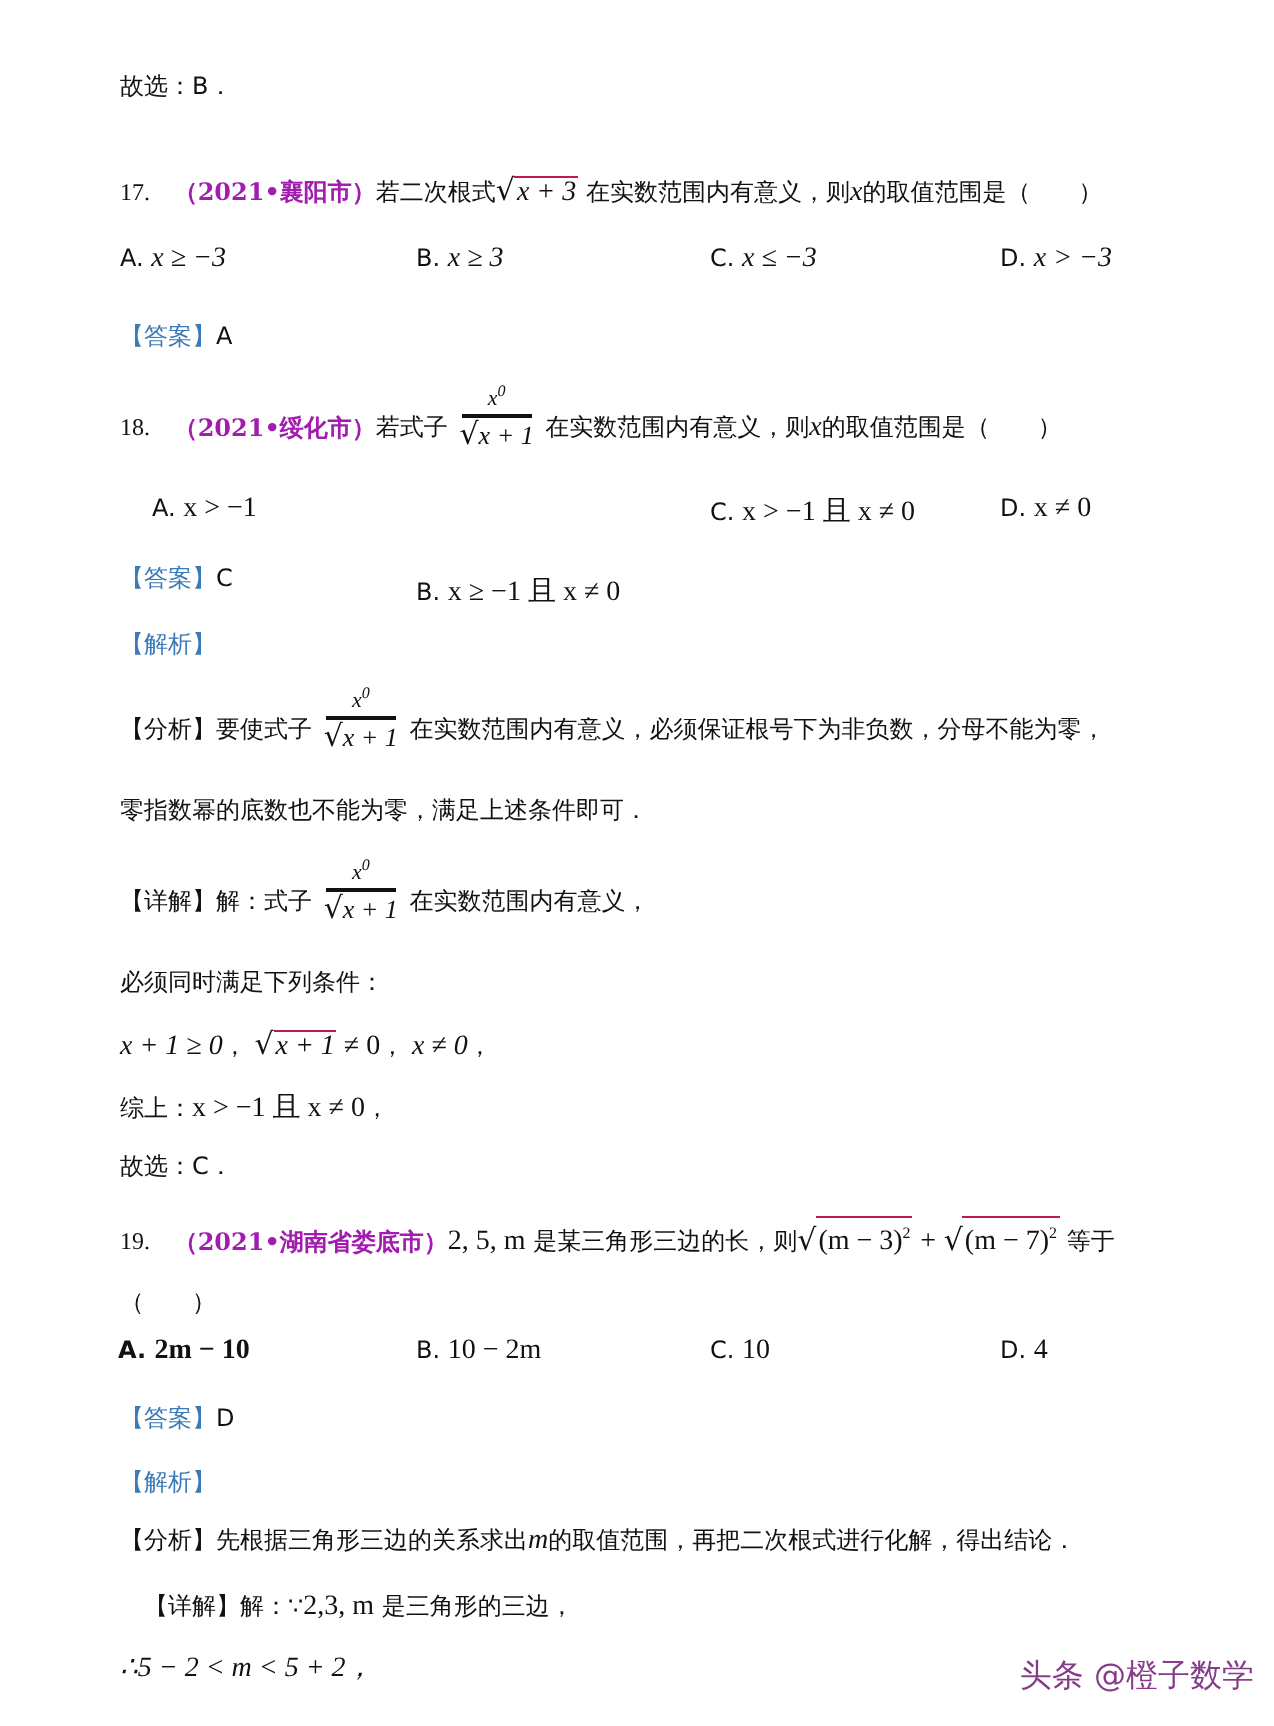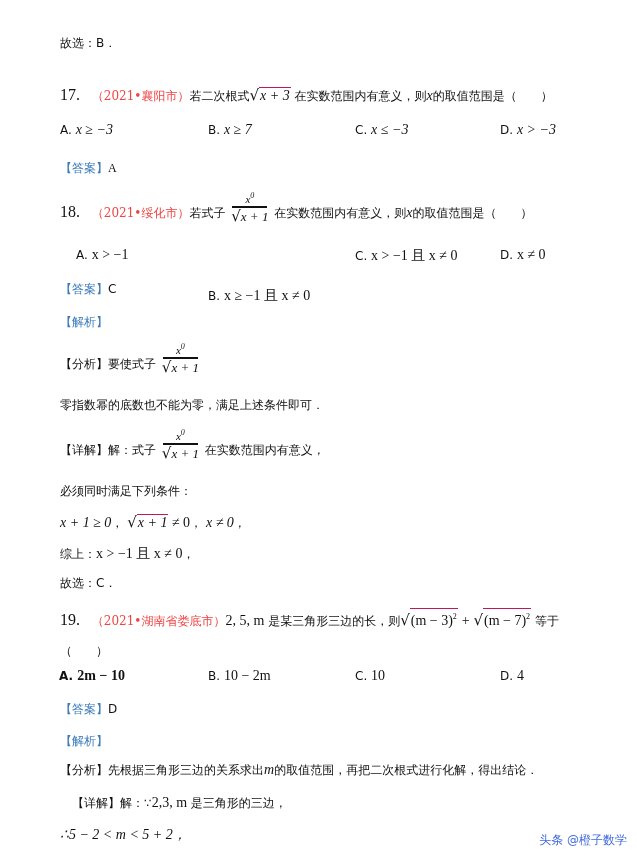--- a/index.html
+++ b/index.html
@@ -1,69 +1,70 @@
 <!DOCTYPE html>
 <html><head>
 <meta charset="utf-8">
 <style>
   html, body { margin:0; padding:0; background:#ffffff; }
   body { width:637px; height:863px; position:relative; overflow:hidden;
          font-family:"DejaVu Sans", sans-serif; font-size:12px; color:#111; }
   .line { position:absolute; left:60px; white-space:nowrap; line-height:16px; }
-  .red { color:#ef4444; font-weight:normal; font-family:"DejaVu Serif", serif; }
+  .red { color:#a21caf; font-weight:bold; font-family:"DejaVu Serif", serif; }
   .blue { color:#3a7ab8; }
   .math { font-family:"Liberation Serif", "DejaVu Serif", serif; font-size:14px; }
   .mi { font-style:italic; }
-  .num { font-family:"Liberation Serif", serif; font-size:16px; }
+  .num { font-family:"Liberation Serif", serif; font-size:12px; }
   .opt { position:absolute; white-space:nowrap; font-size:12px; }
   .frac { display:inline-block; vertical-align:middle; text-align:center; margin:0 2px; }
   .frac .top { display:block; font-size:11px; line-height:14px; font-family:"Liberation Serif", serif; font-style:italic; }
   .frac .bar { display:block; height:2px; background:#111; margin:0 1px; }
   .frac .bot { display:block; font-size:13px; line-height:16px; font-family:"Liberation Serif", serif; }
   .sqrt { display:inline-block; border-top:1px solid #be185d; padding:0 1px; margin-left:0; }
   .rad { font-family:"DejaVu Serif", serif; font-size:15px; }
-  .wm { position:absolute; right:10px; bottom:14px; color:#1d4ed8; font-size:12px; opacity:0.85; }
+  .wm { position:absolute; right:10px; bottom:14px; color:#701a75; font-size:16px; opacity:0.85; }
   sup { font-size:8px; }
 </style>
 </head>
 <body>
 
 <div class="line" style="top:35px;">故选：B．</div>
 
 <div class="line" style="top:87px;">
   <span class="num">17.</span>
   <span class="red" style="margin-left:8px;">（2021•襄阳市）</span><span>若二次根式</span><span class="math"><span class="rad">√</span><span class="sqrt mi">x + 3</span></span>
   <span>在实数范围内有意义，则</span><span class="math mi">x</span><span>的取值范围是（　　）</span>
 </div>
 <div>
   <div class="opt" style="left:60px;top:122px;"><span>A.</span> <span class="math mi">x ≥ −3</span></div>
-  <div class="opt" style="left:208px;top:122px;"><span>B.</span> <span class="math mi">x ≥ 7</span></div>
+  <div class="opt" style="left:208px;top:122px;"><span>B.</span> <span class="math mi">x ≥ 3</span></div>
   <div class="opt" style="left:355px;top:122px;"><span>C.</span> <span class="math mi">x ≤ −3</span></div>
   <div class="opt" style="left:500px;top:122px;"><span>D.</span> <span class="math mi">x &gt; −3</span></div>
 </div>
-<div class="line" style="top:160px;font-family:Liberation Serif, serif;"><span class="blue">【答案】</span><span>A</span></div>
+<div class="line" style="top:160px;"><span class="blue">【答案】</span><span>A</span></div>
 
 <div class="line" style="top:203px;">
   <span class="num">18.</span>
   <span class="red" style="margin-left:8px;">（2021•绥化市）</span><span>若式子</span>
   <span class="frac" style="margin-top:-14px;"><span class="top"><span>x</span><sup>0</sup></span><span class="bar"></span><span class="bot"><span class="rad">√</span><span class="mi">x + 1</span></span></span>
   <span>在实数范围内有意义，则</span><span class="math mi">x</span><span>的取值范围是（　　）</span>
 </div>
 <div>
   <div class="opt" style="left:60px;top:247px;margin-left:16px;"><span>A.</span> <span class="math">x &gt; −1</span></div>
   <div class="opt" style="left:208px;top:247px;margin-top:40px;"><span>B.</span> <span class="math">x ≥ −1 且 x ≠ 0</span></div>
   <div class="opt" style="left:355px;top:247px;"><span>C.</span> <span class="math">x &gt; −1 且 x ≠ 0</span></div>
   <div class="opt" style="left:500px;top:247px;"><span>D.</span> <span class="math">x ≠ 0</span></div>
 </div>
 <div class="line" style="top:281px;"><span class="blue">【答案】</span><span>C</span></div>
 <div class="line blue" style="top:314px;">【解析】</div>
 
 <div class="line" style="top:354px;">
   <span>【分析】</span><span>要使式子</span>
   <span class="frac" style="margin-top:-14px;"><span class="top"><span>x</span><sup>0</sup></span><span class="bar"></span><span class="bot"><span class="rad">√</span><span class="mi">x + 1</span></span></span>
+  <span>在实数范围内有意义，必须保证根号下为非负数，分母不能为零，</span>
 </div>
 <div class="line" style="top:397px;">零指数幂的底数也不能为零，满足上述条件即可．</div>
 
 <div class="line" style="top:440px;">
   <span>【详解】</span><span>解：式子</span>
   <span class="frac" style="margin-top:-14px;"><span class="top"><span>x</span><sup>0</sup></span><span class="bar"></span><span class="bot"><span class="rad">√</span><span class="mi">x + 1</span></span></span>
   <span>在实数范围内有意义，</span>
 </div>
 <div class="line" style="top:483px;">必须同时满足下列条件：</div>
 <div class="line" style="top:514px;">

